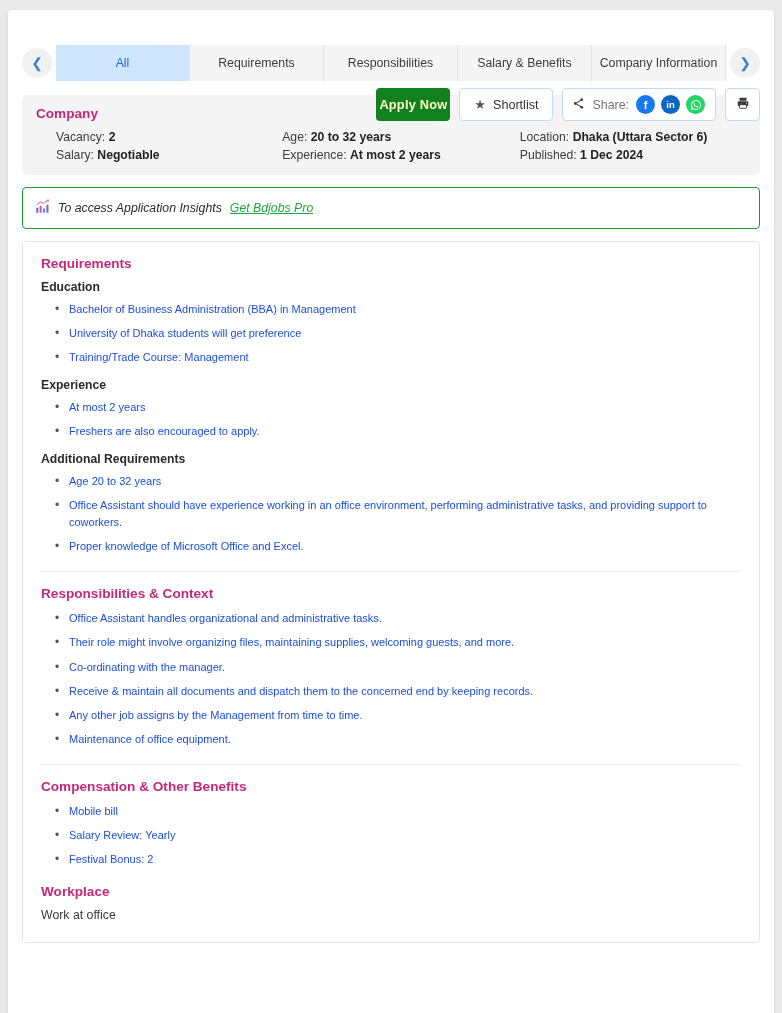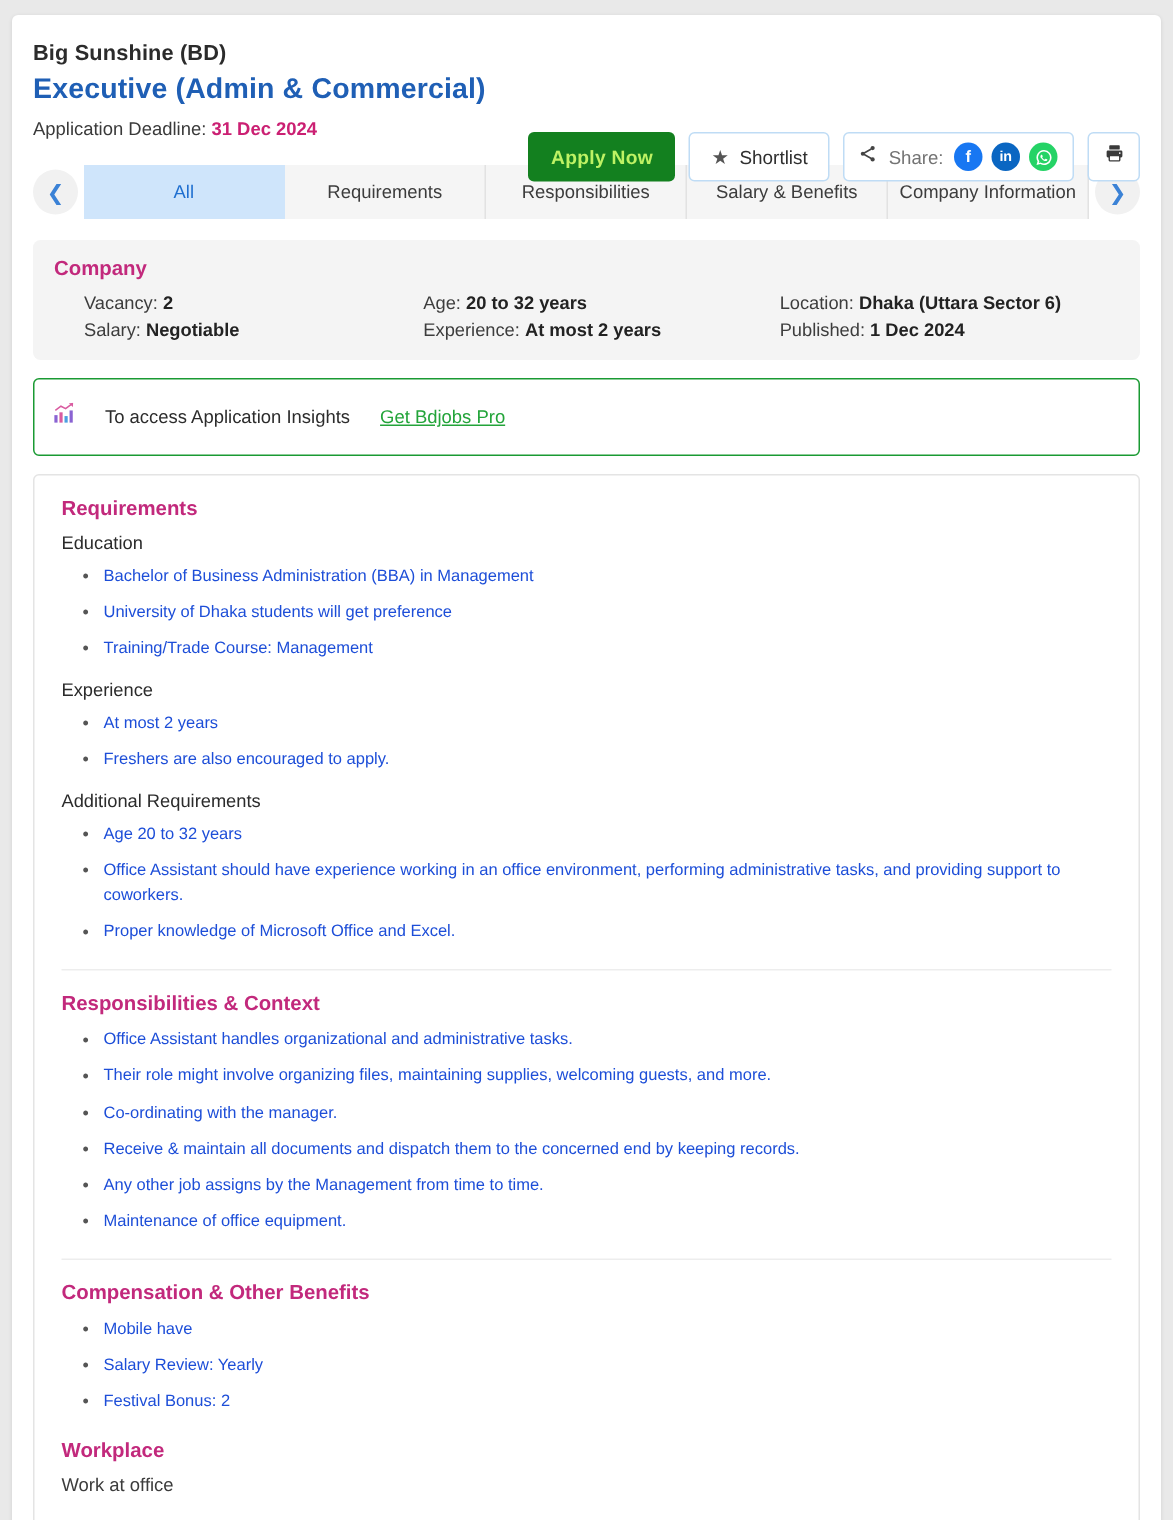--- a/index.html
+++ b/index.html
@@ -28,22 +28,22 @@
     letter-spacing: .1px; margin-bottom: 8px;
   }
   .deadline-row { font-size: 12.3px; color: #3a3a3a; }
   .deadline-value { color: #cb2073; font-weight: bold; }
 
   .action-bar {
     position: absolute; right: 14px; top: 78px;
     display: flex; align-items: stretch; gap: 9px; height: 33px;
   }
   .btn-apply {
-    background: #13801f; color: #bef264; font-size: 12.8px; font-weight: bold;
-    border-radius: 4px; padding: 0 15px; display: flex; align-items: center;
+    background: #13801f; color: #fef9c3; font-size: 12.8px; font-weight: bold;
+    border-radius: 4px; padding: 0 3px; display: flex; align-items: center;
     border: none; cursor: pointer; letter-spacing: .2px;
   }
   .btn-outline {
     background: #fff; border: 1px solid #bfdcf5; border-radius: 4px;
     display: flex; align-items: center; gap: 7px; padding: 0 14px;
     font-size: 12.6px; color: #2f2f2f; cursor: pointer;
   }
   .star-glyph { color: #555; font-size: 13px; line-height: 1; }
   .share-box {
     background:#fff; border:1px solid #bfdcf5; border-radius:4px;
@@ -91,37 +91,38 @@
   }
   .summary-grid {
     display: grid; grid-template-columns: 1fr 1.05fr 1fr;
     row-gap: 4px; padding-left: 20px;
   }
   .sum-cell { font-size: 12.2px; color: #3d3d3d; }
   .sum-cell b { color: #222; font-weight: bold; }
   
   .pro-banner {
     margin-top: 12px; border: 1px solid #1a9a33; border-radius: 4px;
-    height: 52px; display: flex; align-items: center; gap: 20px; padding: 0 12px;
+    height: 42px; display: flex; align-items: center; gap: 8px; padding: 0 12px;
     background: #fff;
+    font-style: italic;
   }
   .pro-text { font-size: 12.3px; color: #2c2c2c; }
   .pro-link {
     font-size: 12.3px; color: #23a43a; text-decoration: underline; cursor: pointer;
   }
   
   .body-card {
     margin-top: 12px; border: 1px solid #e4e4e4; border-radius: 4px;
     padding: 14px 18px 20px 18px; background: #fff;
   }
   .sec-title {
     color: #c2297c; font-size: 13.6px; font-weight: bold; margin-bottom: 9px;
   }
   .sub-title {
-    font-size: 12.2px; font-weight: normal; color: #2b2b2b;
+    font-size: 12.2px; font-weight: bold; color: #2b2b2b;
     margin: 12px 0 4px 0;
   }
   .sub-title.first { margin-top: 0; }
   ul.bullets { list-style: none; margin: 0 0 0 14px; }
   ul.bullets li {
     position: relative; padding-left: 14px;
     font-size: 11px; color: #1d4ed8; line-height: 1.55;
     margin: 7px 0;
   }
   ul.bullets li::before {
@@ -130,28 +131,20 @@
   .divider { border-top: 1px solid #ededed; margin: 16px 0 14px 0; }
   .plain-text { font-size: 12.3px; color: #3c3c3c; margin-left: 0; }
   .sec-block { margin-top: 0; }
   .sec-gap { margin-top: 16px; }
 </style>
 </head>
 <body>
 
 <div class="page-card">
 
-  <div>
-    <div class="company-name">Big Sunshine (BD)</div>
-    <div class="job-title">Executive (Admin &amp; Commercial)</div>
-    <div class="deadline-row">
-      <span>Application Deadline:</span>
-      <span class="deadline-value">31 Dec 2024</span>
-    </div>
-  </div>
 
   <div class="action-bar">
     <button class="btn-apply">Apply Now</button>
 
     <div class="btn-outline">
       <span class="star-glyph">★</span>
       <span>Shortlist</span>
     </div>
 
     <div class="share-box">
@@ -283,21 +276,21 @@
         <li>Any other job assigns by the Management from time to time.</li>
         <li>Maintenance of office equipment.</li>
       </ul>
     </div>
 
     <div class="divider"></div>
 
     <div class="sec-block">
       <div class="sec-title">Compensation &amp; Other Benefits</div>
       <ul class="bullets">
-        <li>Mobile have</li>
+        <li>Mobile bill</li>
         <li>Salary Review: Yearly</li>
         <li>Festival Bonus: 2</li>
       </ul>
     </div>
 
     <div class="sec-gap">
       <div class="sec-title">Workplace</div>
       <div class="plain-text">Work at office</div>
     </div>
 

